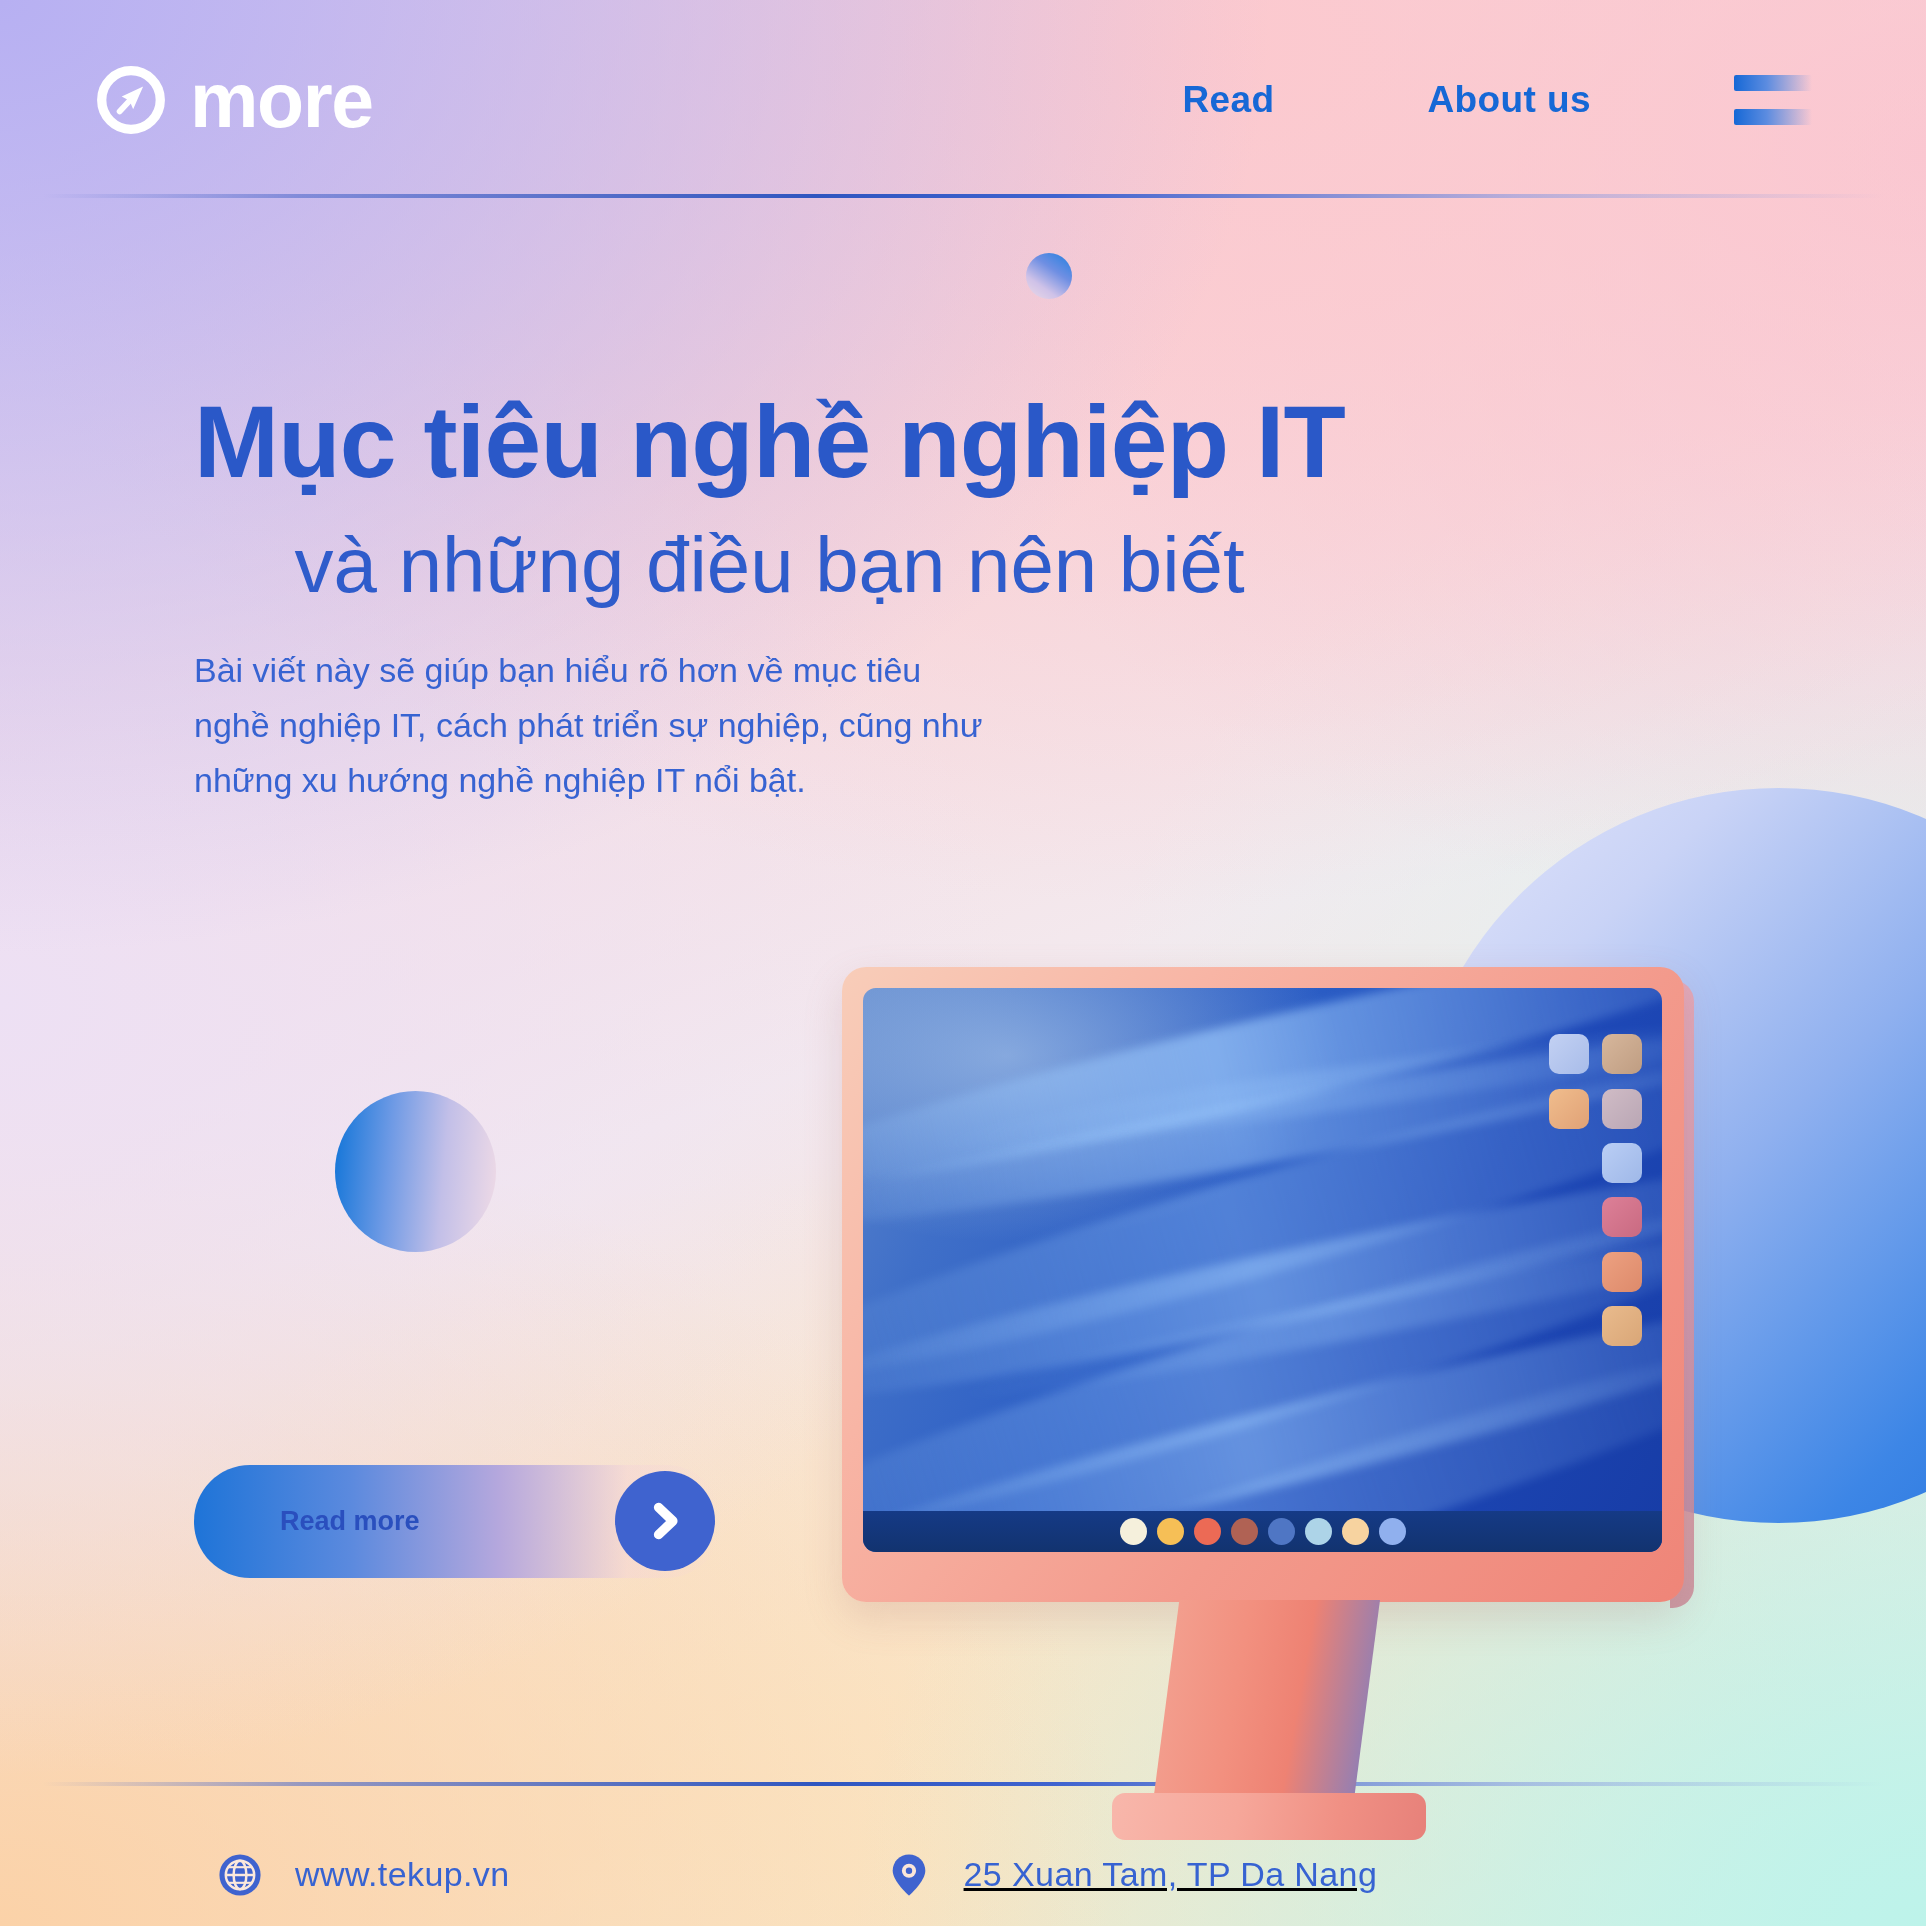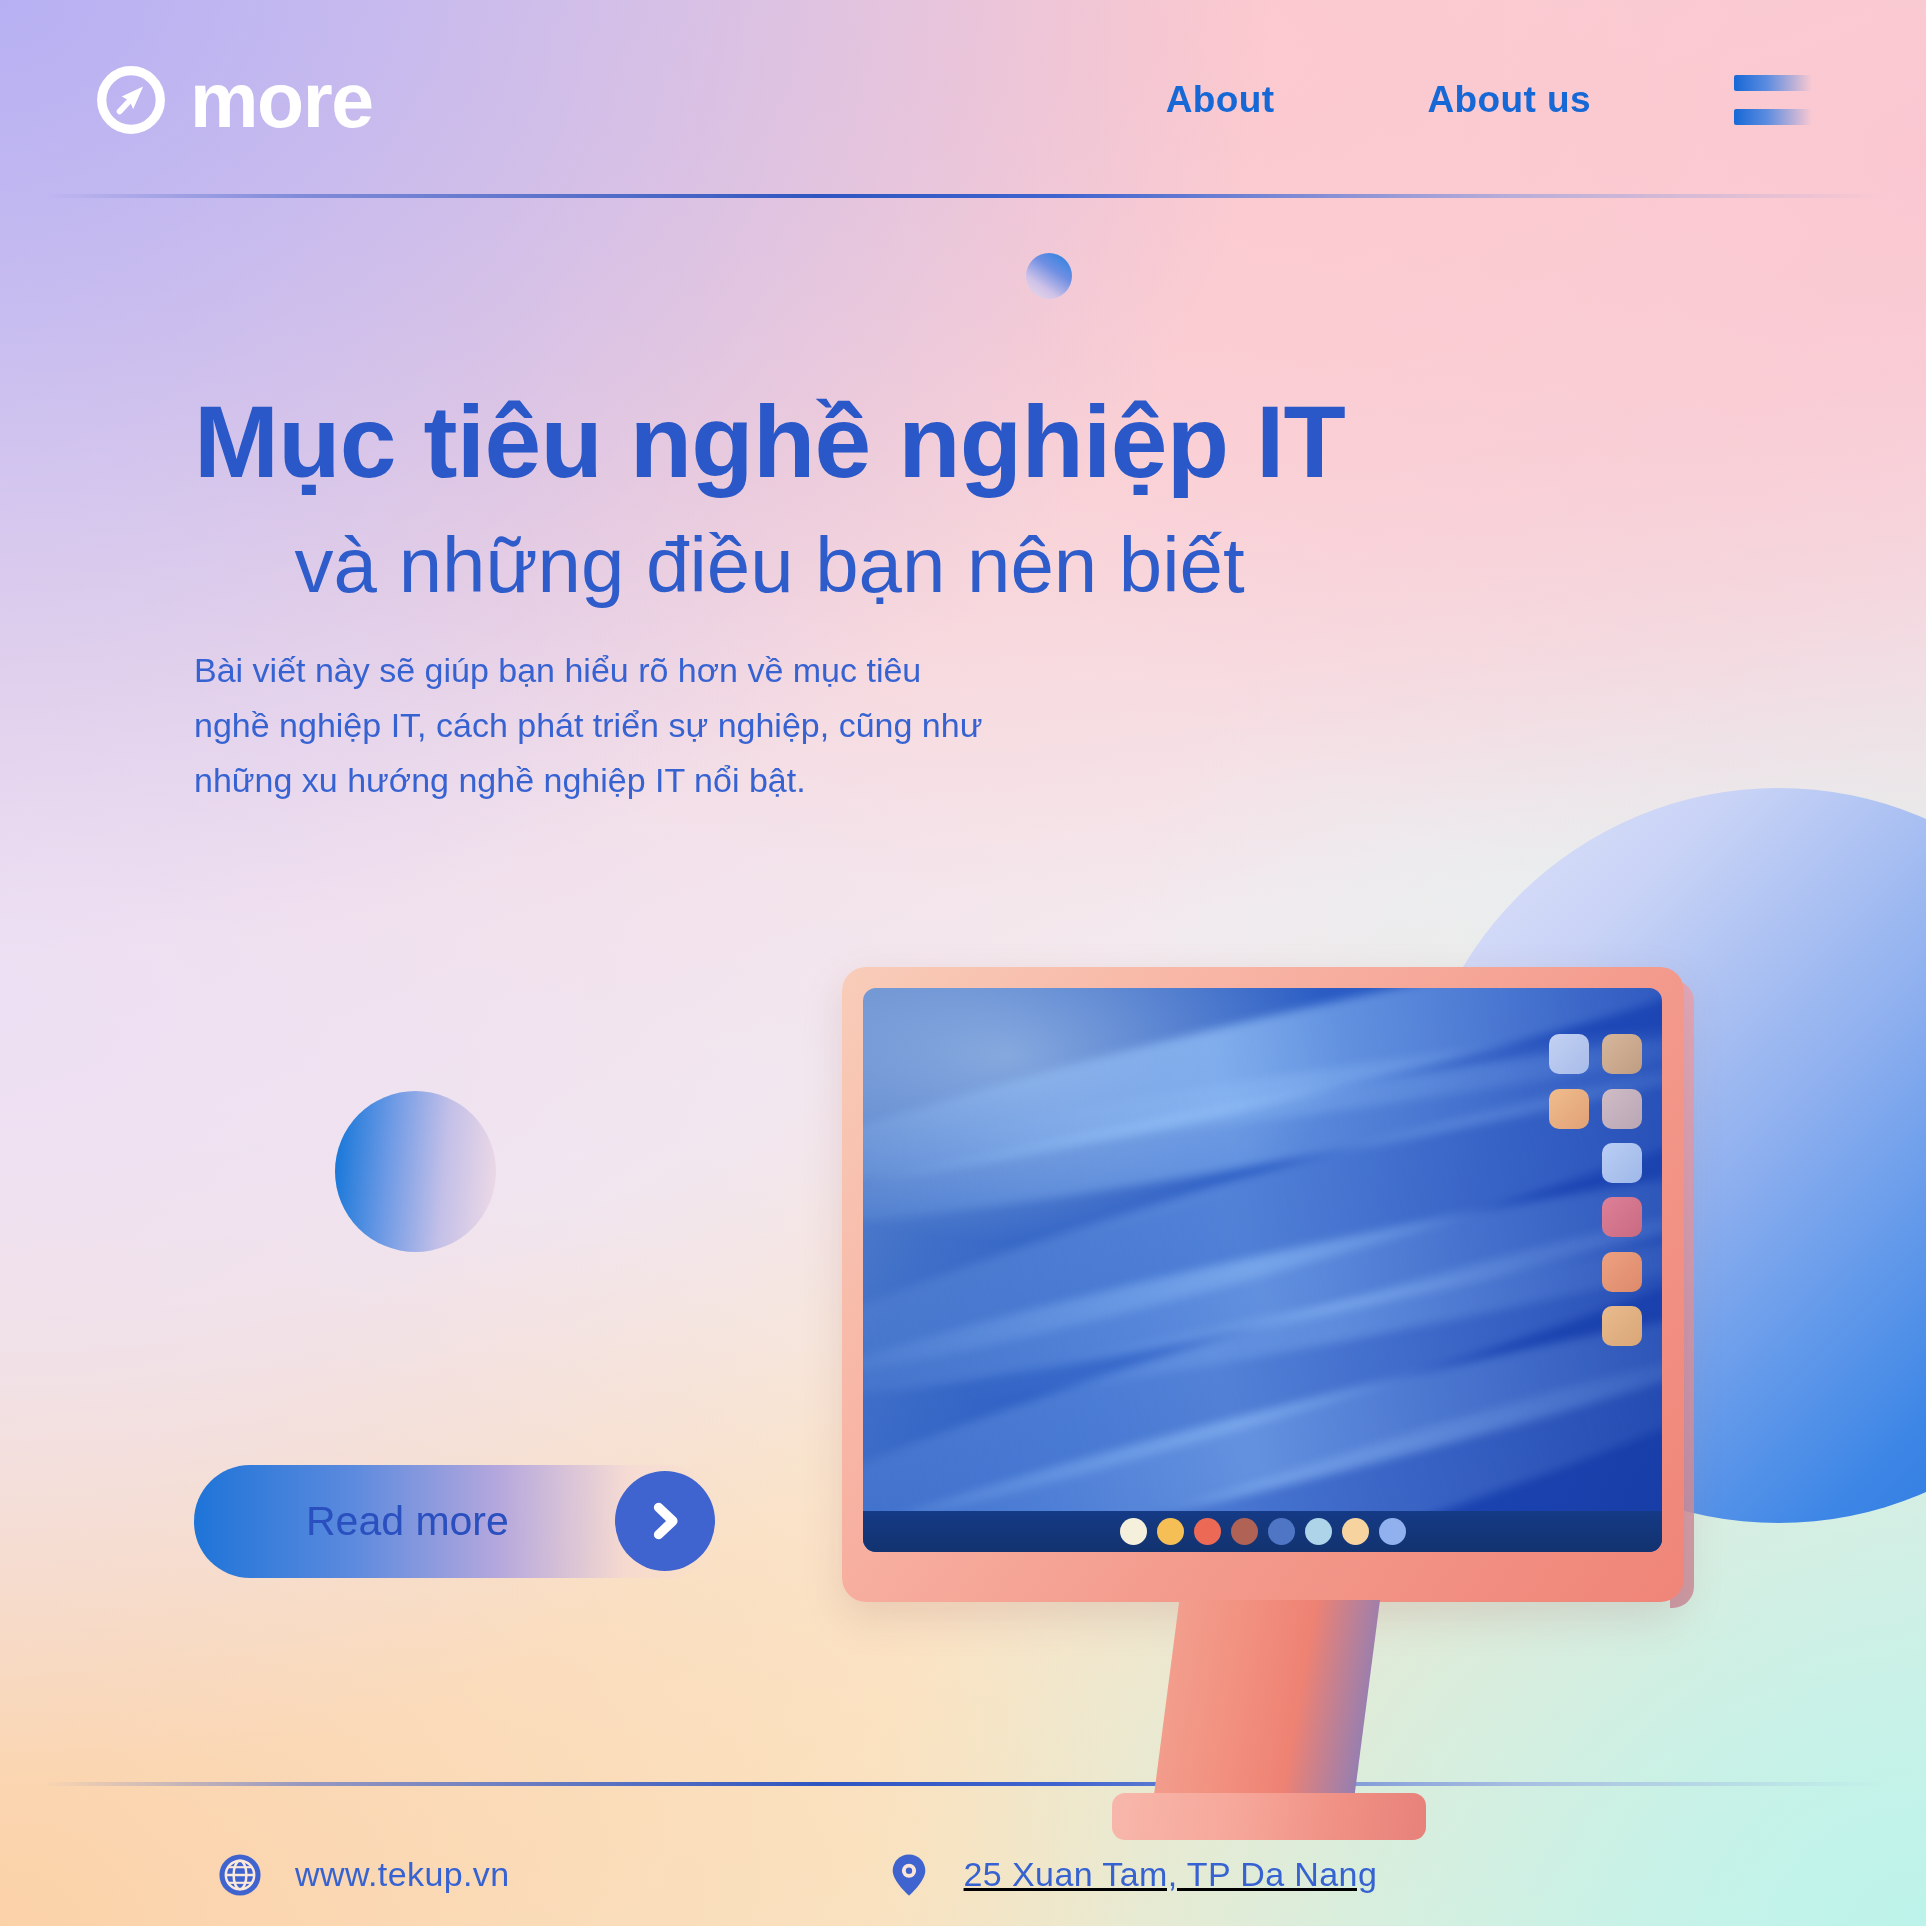--- a/index.html
+++ b/index.html
@@ -92,22 +92,22 @@
   }
 
   
   #read-more {
     position:absolute; left:194px; top:1465px; z-index:18;
     width:528px; height:113px; border-radius:56px;
     background:linear-gradient(90deg,#1e74d8 0%,#5c8ade 30%,#b6a8dd 58%,rgba(245,214,214,.55) 82%,rgba(250,226,219,0) 100%);
     display:flex; align-items:center; cursor:pointer;
   }
   #read-more-label {
-    color:#2a4fbe; font-size:41px; font-weight:400;
-    margin-left:112px; letter-spacing:0px;
+    color:#2a4fbe; font-size:27px; font-weight:700;
+    margin-left:86px; letter-spacing:0px;
   }
   #arrow-circle {
     position:absolute; left:615px; top:1471px; width:100px; height:100px;
     border-radius:50%; background:#3f63cf; z-index:19;
     display:flex; align-items:center; justify-content:center; cursor:pointer;
   }
 
   
   #monitor { position:absolute; left:842px; top:967px; width:877px; height:849px; z-index:17; }
   #monitor-body {
@@ -184,21 +184,21 @@
       <svg width="70" height="70" viewBox="0 0 98 98">
         <circle cx="49" cy="49" r="41" fill="none" stroke="#ffffff" stroke-width="13"></circle>
         <path d="M66 30 L36 44 L47 50 L52 62 Z" fill="#ffffff"></path>
         <path d="M47 50 L33 65" stroke="#ffffff" stroke-width="8" stroke-linecap="round"></path>
       </svg>
     </span>
     <span id="logo-text">more</span>
   </div>
 
   <nav id="nav">
-    <a class="nav-link" id="nav-home" href="#">About</a>
+    <a class="nav-link" id="nav-home" href="#">Read</a>
     <a class="nav-link" id="nav-about" href="#">About us</a>
     <div id="hamburger">
       <span></span>
       <span></span>
     </div>
   </nav>
 </div>
 <div class="divider" id="header-divider"></div>
 
 <div id="hero">

